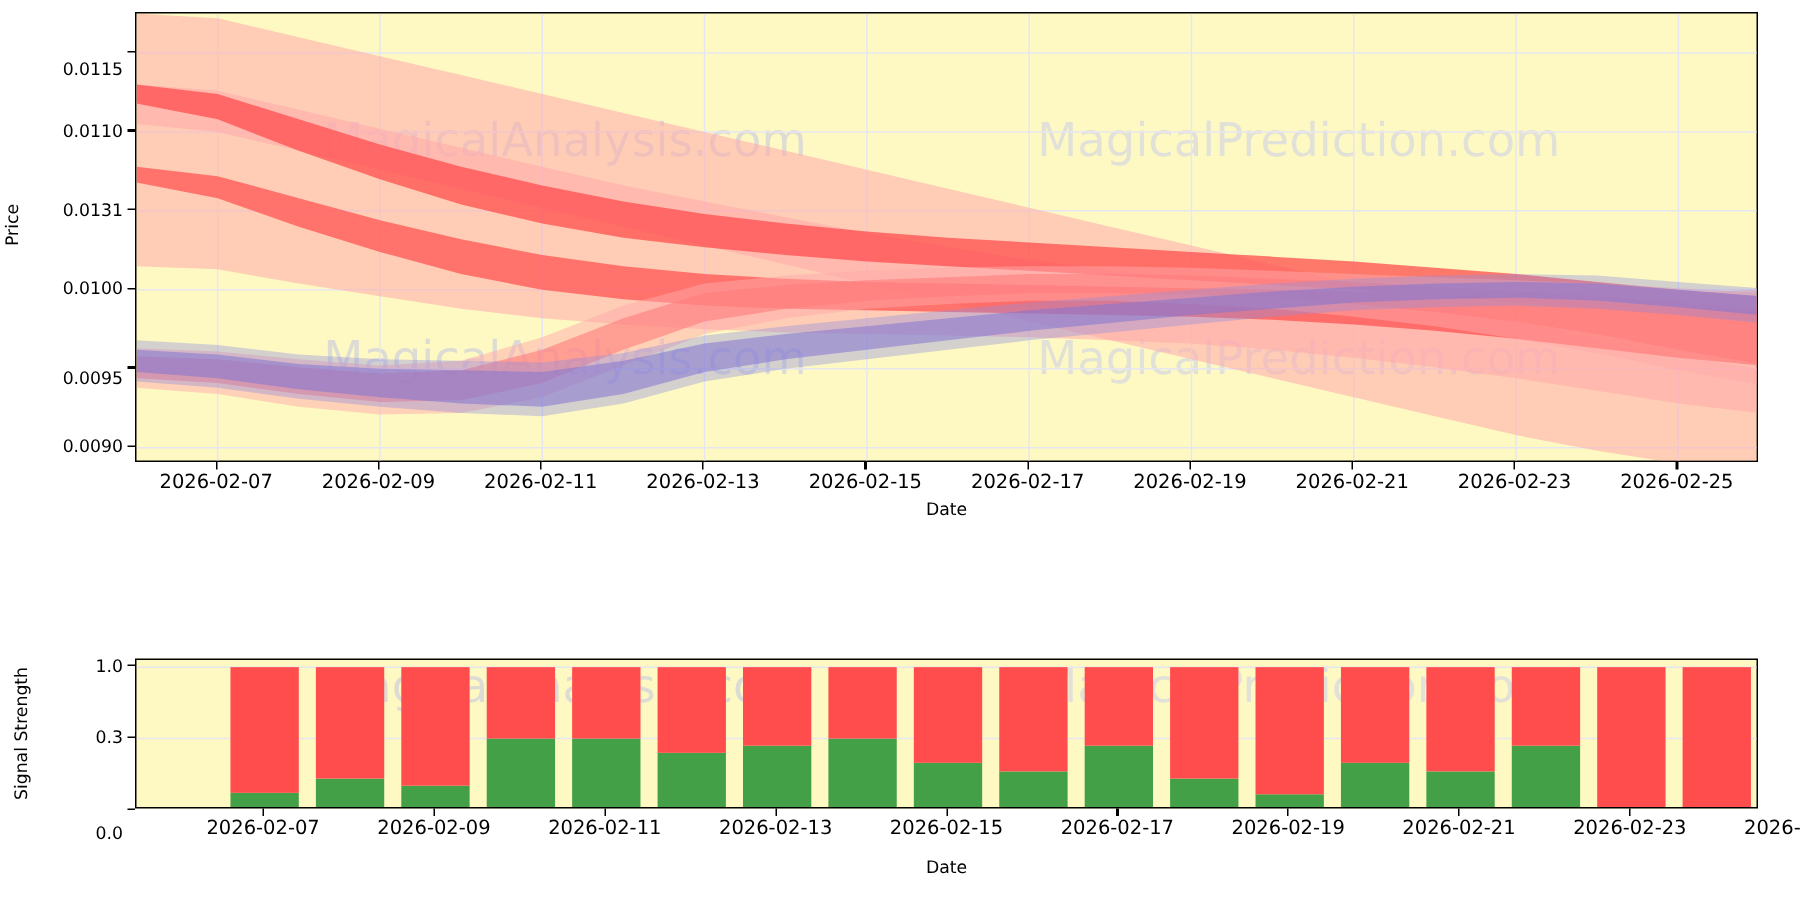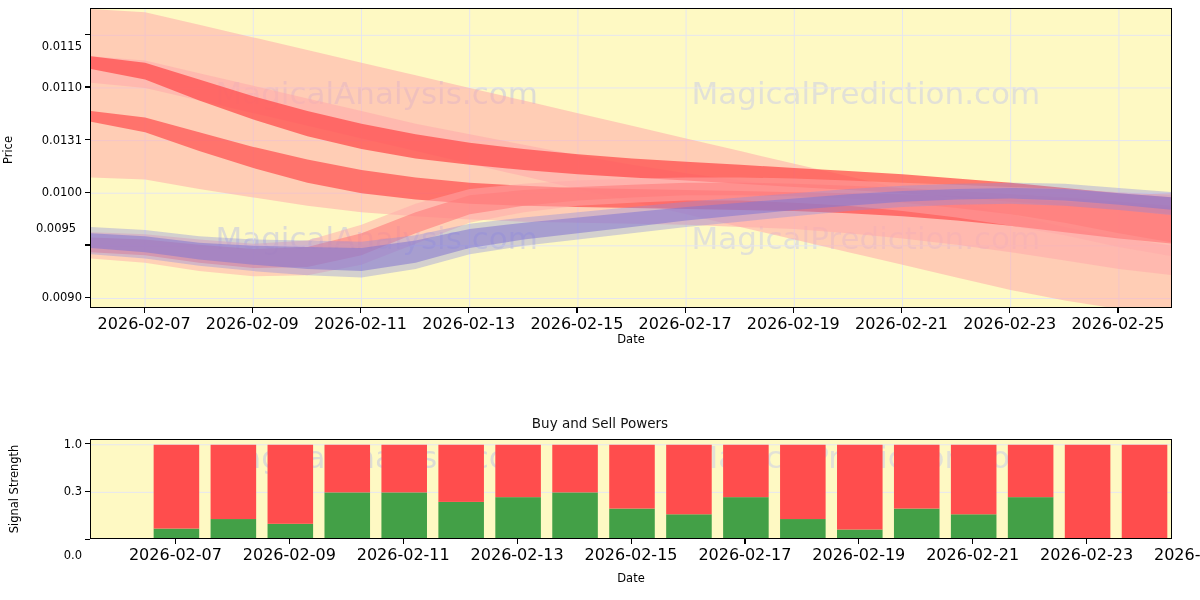--- a/index.html
+++ b/index.html
@@ -5,21 +5,21 @@
   html,body{margin:0;padding:0;background:#ffffff;}
   body{width:1200px;height:600px;font-family:"DejaVu Sans","Liberation Sans",sans-serif;color:#000;overflow:hidden;}
   #root{position:relative;width:1200px;height:600px;}
   .title-block{position:absolute;left:0;top:8px;width:1200px;text-align:center;}
   .title-main{font-size:15px;color:#1a1a1a;line-height:20px;}
   .title-sub{font-size:15px;color:#1a1a1a;line-height:22px;}
   .panel{position:absolute;}
   .plot-frame{position:absolute;border:1.2px solid #000;box-sizing:border-box;background:#fef9c3;overflow:hidden;}
   .axis-label{position:absolute;font-size:11.5px;color:#000;}
   .ylabel{transform-origin:50% 50%;white-space:nowrap;}
-  .tick-text{position:absolute;font-size:16px;color:#000;white-space:nowrap;transform:translateX(-50%);}
+  .tick-text{position:absolute;font-size:13px;color:#000;white-space:nowrap;transform:translateX(-50%);}
   .ytick-text{position:absolute;font-size:11.5px;color:#000;white-space:nowrap;transform:translateY(-50%);text-align:right;}
   .subtitle{position:absolute;width:100%;text-align:center;font-size:13.5px;color:#111;}
   svg{display:block;}
   .wm{font-family:"DejaVu Sans","Liberation Sans",sans-serif;font-size:31px;fill:#d8d8d8;opacity:.85;}
   .wm2{font-family:"DejaVu Sans","Liberation Sans",sans-serif;font-size:31px;fill:#dcdcdc;opacity:.8;}
 </style>
 </head>
 <body>
 
 <div id="root">
@@ -58,21 +58,21 @@
           <path d="M 0 102.1052631578948 L 54.1 108.42105263157893 L 108.2 123.15789473684202 L 162.29999999999998 137.8947368421053 L 216.4 150.52631578947376 L 270.5 161.05263157894737 L 324.59999999999997 168.42105263157902 L 378.7 173.68421052631584 L 432.8 176.8421052631578 L 486.90000000000003 178.94736842105266 L 541 179.99999999999994 L 595.1 181.05263157894728 L 649.1999999999999 182.1052631578948 L 703.3000000000001 183.15789473684214 L 757.4 184.21052631578945 L 811.5 185.26315789473676 L 865.6 187.36842105263162 L 919.6999999999999 189.47368421052624 L 973.8000000000001 192.63157894736844 L 1027.8999999999999 195.78947368421058 L 1082 198.94736842105254 L 1082 234.73684210526307 L 1027.8999999999999 229.47368421052627 L 973.8000000000001 223.15789473684214 L 919.6999999999999 216.8421052631578 L 865.6 211.578947368421 L 811.5 207.3684210526315 L 757.4 204.21052631578954 L 703.3000000000001 202.1052631578947 L 649.1999999999999 201.0526315789474 L 595.1 200.00000000000006 L 541 198.94736842105254 L 486.90000000000003 197.89473684210523 L 432.8 196.84210526315792 L 378.7 194.73684210526307 L 324.59999999999997 190.52631578947376 L 270.5 184.21052631578945 L 216.4 173.68421052631584 L 162.29999999999998 158.94736842105254 L 108.2 142.10526315789477 L 54.1 123.15789473684202 L 0 112.63157894736841 Z" fill="#ff4d4d" fill-opacity="0.7" stroke="none"></path>
           <path d="M 0 228.42105263157896 L 54.1 230.52631578947359 L 108.2 235.78947368421058 L 162.29999999999998 240.00000000000006 L 216.4 237.89473684210523 L 270.5 224.21052631578945 L 324.59999999999997 203.15789473684202 L 378.7 186.31578947368428 L 432.8 181.05263157894728 L 486.90000000000003 177.89473684210532 L 541 175.78947368421046 L 595.1 173.68421052631584 L 649.1999999999999 173.68421052631584 L 703.3000000000001 174.73684210526315 L 757.4 176.8421052631578 L 811.5 178.94736842105266 L 865.6 182.1052631578948 L 919.6999999999999 185.26315789473676 L 973.8000000000001 188.42105263157893 L 1027.8999999999999 192.63157894736844 L 1082 196.84210526315792 L 1082 233.68421052631575 L 1027.8999999999999 224.21052631578945 L 973.8000000000001 213.68421052631584 L 919.6999999999999 205.26315789473688 L 865.6 198.94736842105254 L 811.5 193.68421052631572 L 757.4 189.47368421052624 L 703.3000000000001 187.36842105263162 L 649.1999999999999 186.31578947368428 L 595.1 186.31578947368428 L 541 188.42105263157893 L 486.90000000000003 191.5789473684211 L 432.8 196.84210526315792 L 378.7 205.26315789473688 L 324.59999999999997 224.21052631578945 L 270.5 246.31578947368422 L 216.4 257.8947368421053 L 162.29999999999998 258.94736842105266 L 108.2 253.68421052631584 L 54.1 246.31578947368422 L 0 243.15789473684205 Z" fill="#ff4d4d" fill-opacity="0.6" stroke="none"></path>
           <path d="M 0 223.15789473684214 L 54.1 225.26315789473676 L 108.2 230.52631578947359 L 162.29999999999998 234.73684210526307 L 216.4 231.5789473684211 L 270.5 215.7894736842105 L 324.59999999999997 194.73684210526307 L 378.7 179.99999999999994 L 432.8 174.73684210526315 L 486.90000000000003 171.57894736842098 L 541 169.47368421052633 L 595.1 168.42105263157902 L 649.1999999999999 168.42105263157902 L 703.3000000000001 169.47368421052633 L 757.4 171.57894736842098 L 811.5 173.68421052631584 L 865.6 175.78947368421046 L 919.6999999999999 177.89473684210532 L 973.8000000000001 179.99999999999994 L 1027.8999999999999 183.15789473684214 L 1082 186.31578947368428 L 1082 247.36842105263153 L 1027.8999999999999 237.89473684210523 L 973.8000000000001 226.3157894736843 L 919.6999999999999 216.8421052631578 L 865.6 208.42105263157902 L 811.5 202.1052631578947 L 757.4 196.84210526315792 L 703.3000000000001 193.68421052631572 L 649.1999999999999 191.5789473684211 L 595.1 191.5789473684211 L 541 193.68421052631572 L 486.90000000000003 196.84210526315792 L 432.8 203.15789473684202 L 378.7 213.68421052631584 L 324.59999999999997 234.73684210526307 L 270.5 255.78947368421052 L 216.4 266.3157894736841 L 162.29999999999998 267.3684210526316 L 108.2 262.1052631578948 L 54.1 253.68421052631584 L 0 249.47368421052636 Z" fill="#ffaaaa" fill-opacity="0.5" stroke="none"></path>
           <path d="M 0 224.21052631578945 L 54.1 227.36842105263162 L 108.2 233.68421052631575 L 162.29999999999998 236.84210526315792 L 216.4 237.89473684210523 L 270.5 238.94736842105257 L 324.59999999999997 231.5789473684211 L 378.7 219.99999999999997 L 432.8 213.68421052631584 L 486.90000000000003 208.42105263157902 L 541 203.15789473684202 L 595.1 197.89473684210523 L 649.1999999999999 193.68421052631572 L 703.3000000000001 189.47368421052624 L 757.4 185.26315789473676 L 811.5 182.1052631578948 L 865.6 179.99999999999994 L 919.6999999999999 178.94736842105266 L 973.8000000000001 179.99999999999994 L 1027.8999999999999 184.21052631578945 L 1082 188.42105263157893 L 1082 201.0526315789474 L 1027.8999999999999 195.78947368421058 L 973.8000000000001 191.5789473684211 L 919.6999999999999 189.47368421052624 L 865.6 190.52631578947376 L 811.5 192.63157894736844 L 757.4 196.84210526315792 L 703.3000000000001 201.0526315789474 L 649.1999999999999 206.31578947368422 L 595.1 211.578947368421 L 541 217.89473684210532 L 486.90000000000003 224.21052631578945 L 432.8 230.52631578947359 L 378.7 238.94736842105257 L 324.59999999999997 253.68421052631584 L 270.5 262.1052631578948 L 216.4 260 L 162.29999999999998 255.78947368421052 L 108.2 250.5263157894737 L 54.1 243.15789473684205 L 0 238.94736842105257 Z" fill="#7b68c8" fill-opacity="0.55" stroke="none"></path>
           <path d="M 0 217.89473684210532 L 54.1 221.0526315789473 L 108.2 227.36842105263162 L 162.29999999999998 230.52631578947359 L 216.4 231.5789473684211 L 270.5 232.63157894736844 L 324.59999999999997 226.3157894736843 L 378.7 214.73684210526318 L 432.8 208.42105263157902 L 486.90000000000003 203.15789473684202 L 541 197.89473684210523 L 595.1 192.63157894736844 L 649.1999999999999 188.42105263157893 L 703.3000000000001 184.21052631578945 L 757.4 179.99999999999994 L 811.5 176.8421052631578 L 865.6 174.73684210526315 L 919.6999999999999 173.68421052631584 L 973.8000000000001 174.73684210526315 L 1027.8999999999999 178.94736842105266 L 1082 183.15789473684214 L 1082 206.31578947368422 L 1027.8999999999999 201.0526315789474 L 973.8000000000001 196.84210526315792 L 919.6999999999999 194.73684210526307 L 865.6 195.78947368421058 L 811.5 197.89473684210523 L 757.4 202.1052631578947 L 703.3000000000001 207.3684210526315 L 649.1999999999999 212.63157894736833 L 595.1 217.89473684210532 L 541 224.21052631578945 L 486.90000000000003 230.52631578947359 L 432.8 236.84210526315792 L 378.7 245.26315789473688 L 324.59999999999997 260 L 270.5 268.42105263157896 L 216.4 266.3157894736841 L 162.29999999999998 262.1052631578948 L 108.2 256.8421052631578 L 54.1 249.47368421052636 L 0 245.26315789473688 Z" fill="#8f8fe0" fill-opacity="0.38" stroke="none"></path>
         </svg>
     </div>
     <div id="price-yticks">
         <div class="ytick-text" style="left: 30px; top: 297.474px; width: 52px;">0.0090</div>
         <div style="position: absolute; left: 85px; top: 296.974px; width: 5px; height: 1.2px; background: rgb(0, 0, 0);"></div>
-        <div class="ytick-text" style="left: 30px; top: 228px; width: 52px; text-align: center;">0.0095</div>
+        <div class="ytick-text" style="left: 30px; top: 252px; width: 52px;">0.0095</div>
         <div style="position: absolute; left: 85px; top: 244.342px; width: 5px; height: 1.2px; background: rgb(0, 0, 0);"></div>
         <div class="ytick-text" style="left: 30px; top: 192.211px; width: 52px;">0.0100</div>
         <div style="position: absolute; left: 85px; top: 191.711px; width: 5px; height: 1.2px; background: rgb(0, 0, 0);"></div>
         <div class="ytick-text" style="left: 30px; top: 139.579px; width: 52px;">0.0131</div>
         <div style="position: absolute; left: 85px; top: 139.079px; width: 5px; height: 1.2px; background: rgb(0, 0, 0);"></div>
         <div class="ytick-text" style="left: 30px; top: 86.9474px; width: 52px;">0.0110</div>
         <div style="position: absolute; left: 85px; top: 86.4474px; width: 5px; height: 1.2px; background: rgb(0, 0, 0);"></div>
         <div class="ytick-text" style="left: 30px; top: 34.3158px; width: 52px; margin-top: 12px;">0.0115</div>
         <div style="position: absolute; left: 85px; top: 33.8158px; width: 5px; height: 1.2px; background: rgb(0, 0, 0);"></div>
       </div>
@@ -96,21 +96,20 @@
         <div class="tick-text" style="left: 1009.7px; top: 314px;">2026-02-23</div>
         <div style="position: absolute; left: 1009.2px; top: 308px; width: 1.2px; height: 5px; background: rgb(0, 0, 0);"></div>
         <div class="tick-text" style="left: 1117.9px; top: 314px;">2026-02-25</div>
         <div style="position: absolute; left: 1117.4px; top: 308px; width: 1.2px; height: 5px; background: rgb(0, 0, 0);"></div>
       </div>
     <div class="axis-label ylabel" style="left:8px;top:150px;transform:translate(-50%,-50%) rotate(-90deg);">Price</div>
     <div class="axis-label" style="left:631px;top:332px;transform:translateX(-50%);">Date</div>
   </div>
 
   <div class="panel" id="power-panel" style="left:0;top:415px;width:1200px;height:185px;">
-    <div class="subtitle" style="left:0;top:0;">Buy and Sell Powers</div>
     <div class="plot-frame" id="power-frame" style="left:90px;top:24px;width:1082px;height:100px;">
       <svg id="power-svg" width="1082" height="100">
           <text x="124.43" y="28" class="wm" text-anchor="start">MagicalAnalysis.com</text>
           <text x="600.5100000000001" y="28" class="wm2" text-anchor="start">MagicalPrediction.com</text>
           <line x1="0" x2="1082" y1="100" y2="100" stroke="#e6e6f0" stroke-width="1"></line>
           <line x1="0" x2="1082" y1="52.38095238095239" y2="52.38095238095239" stroke="#e6e6f0" stroke-width="1"></line>
           <line x1="0" x2="1082" y1="4.761904761904773" y2="4.761904761904773" stroke="#e6e6f0" stroke-width="1"></line>
           <rect x="62.64210526315789" y="88.57142857142857" width="45.55789473684211" height="11.42857142857143" fill="#43a047"></rect>
           <rect x="62.64210526315789" y="4.761904761904773" width="45.55789473684211" height="83.8095238095238" fill="#ff4d4d"></rect>
           <rect x="119.5894736842105" y="79.04761904761905" width="45.55789473684211" height="20.95238095238095" fill="#43a047"></rect>

